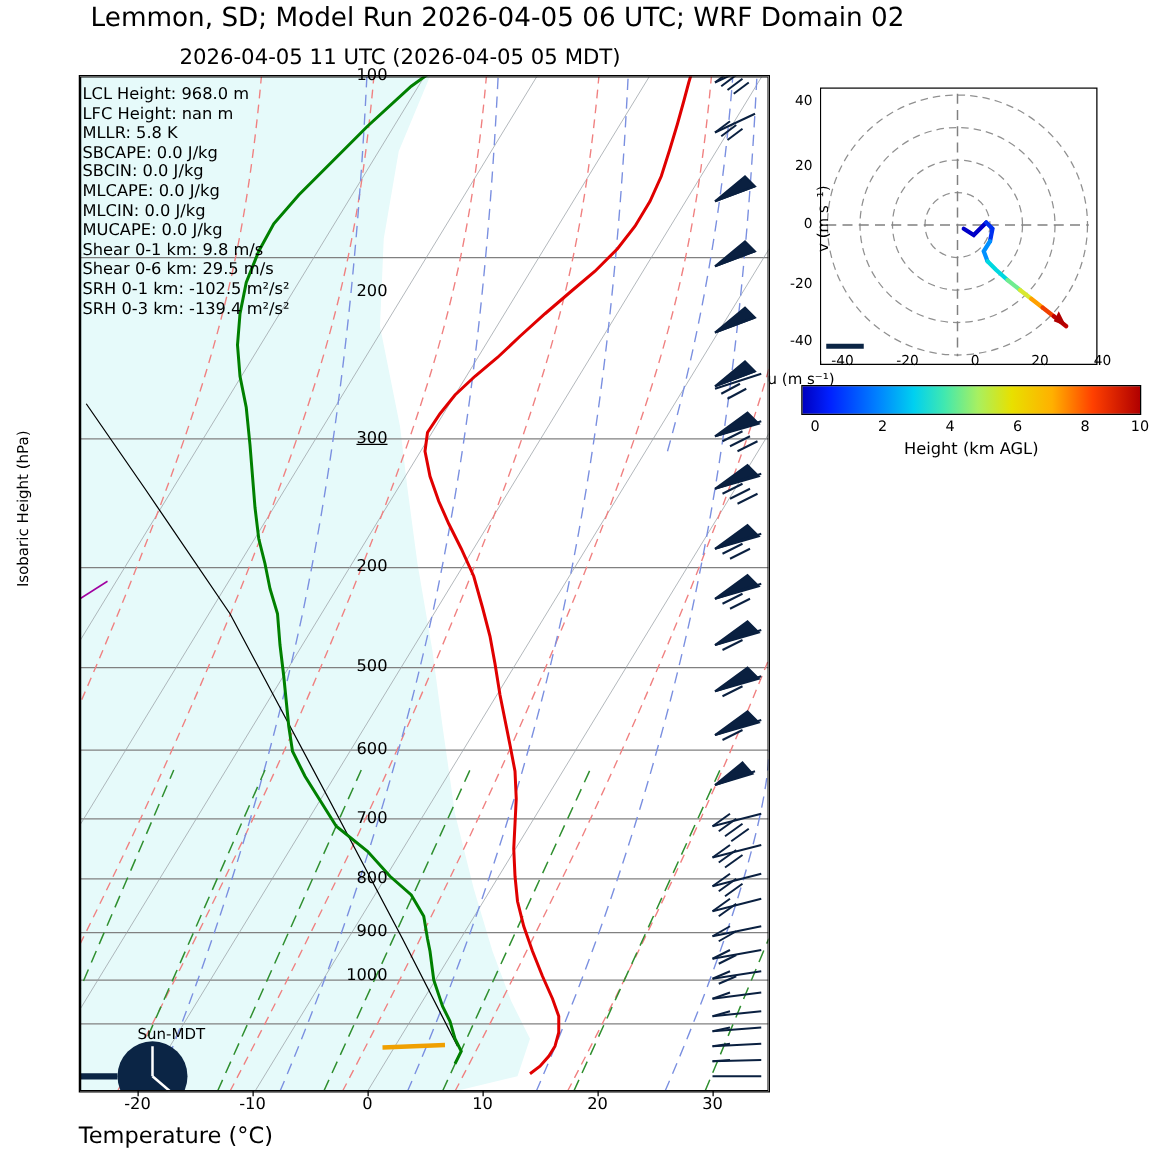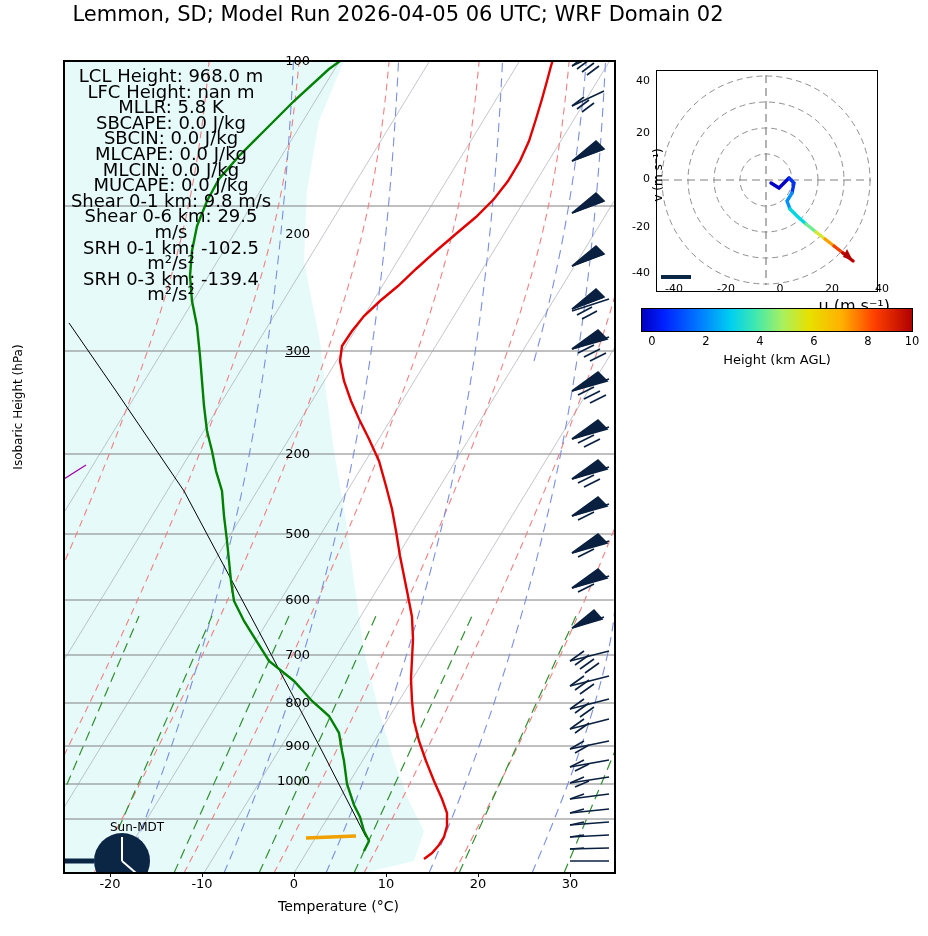--- a/index.html
+++ b/index.html
@@ -7,47 +7,48 @@
   .root{position:absolute;left:0;top:0;width:928px;height:936px;}
 
   .title{position:absolute;left:0;top:2px;width:796px;text-align:center;font-size:21px;letter-spacing:0px;}
   .subtitle{position:absolute;left:0;top:36px;width:640px;text-align:center;font-size:17px;}
 
   
   .skew{position:absolute;left:63px;top:60px;width:551px;height:812px;border:1px solid #000;overflow:hidden;background:#ffffff;}
   .ylab{position:absolute;right:618px;font-size:13px;text-align:right;width:44px;}
   .xlab{position:absolute;top:876px;font-size:13px;text-align:center;width:60px;}
   .xtick{position:absolute;top:872px;width:0;height:5px;border-left:1px solid #000;}
-  .axis-x-title{position:absolute;left:63px;top:898px;width:551px;text-align:center;font-size:14px;}
+  .axis-x-title{position:absolute;left:63px;top:898px;width:551px;font-size:18px;}
   .axis-y-title{position:absolute;left:-62px;top:400px;width:160px;text-align:center;font-size:12px;transform:rotate(-90deg);}
 
-  .stats{position:absolute;left:66px;top:68px;width:210px;font-size:18px;line-height:15.6px;text-align:center;}
+  .stats{position:absolute;left:66px;top:68px;width:210px;font-size:13px;line-height:15.6px;text-align:left;}
   .sunlabel{position:absolute;left:110px;top:820px;font-size:12px;}
 
   
   .hodo{position:absolute;left:656px;top:70px;width:220px;height:220px;border:1px solid #000;background:#fff;}
-  .hodo-xlab{position:absolute;left:640px;top:296px;width:250px;text-align:right;font-size:16px;}
+  .hodo-xlab{position:absolute;left:614px;top:296px;width:250px;text-align:left;font-size:12px;}
   .hodo-ylab{position:absolute;left:588px;top:168px;width:140px;text-align:center;font-size:12px;transform:rotate(-90deg);}
   .hticklab{position:absolute;font-size:11px;text-align:center;width:40px;}
   .vticklab{position:absolute;font-size:11px;text-align:right;width:36px;}
 
   
   .cbar{position:absolute;left:641px;top:308px;width:270px;height:22px;
     background:linear-gradient(to right,#0000c0 0%,#0020ff 8%,#0080ff 22%,#00d0f0 33%,#40e8b0 42%,#a8f060 52%,#e8e000 62%,#ffb000 74%,#ff4000 86%,#b00000 100%);
     border:1px solid #000;}
   .cbarlab{position:absolute;top:334px;font-size:11.5px;text-align:center;width:30px;}
   .cbartitle{position:absolute;left:641px;top:352px;width:272px;text-align:center;font-size:13px;}
   svg{display:block;}
 </style>
 </head>
 <body>
 
 <div class="root">
 
   <div class="title">Lemmon, SD; Model Run 2026-04-05 06 UTC; WRF Domain 02</div>
+  <div class="subtitle">2026-04-05 11 UTC  (2026-04-05 05 MDT)</div>
 
   <div class="skew">
     <svg width="551" height="812" viewBox="0 0 551 812">
       <defs>
         <clipPath id="skewclip">
             <rect x="0" y="0" width="551" height="812"></rect>
           </clipPath>
       </defs>
       <g clip-path="url(#skewclip)">
         <rect x="0" y="0" width="551" height="812" fill="#ffffff"></rect>

